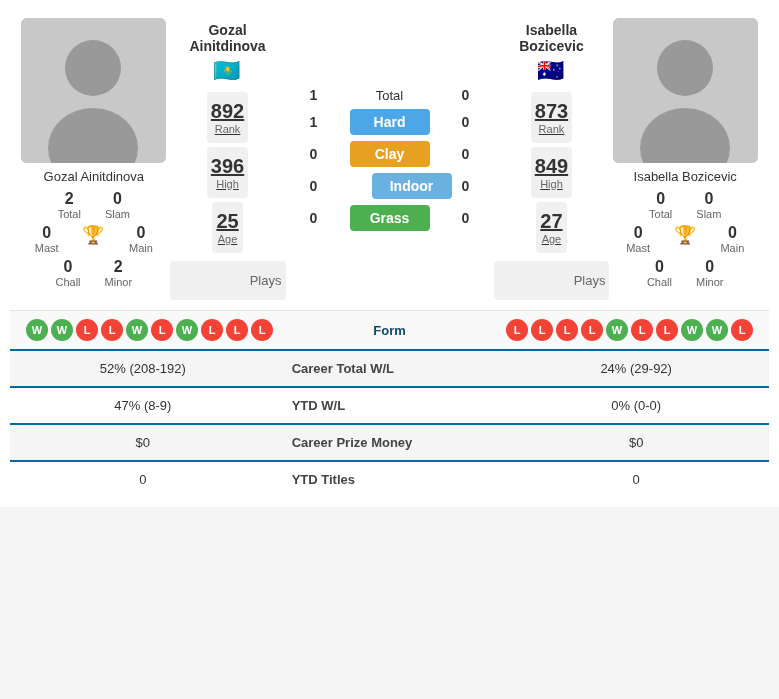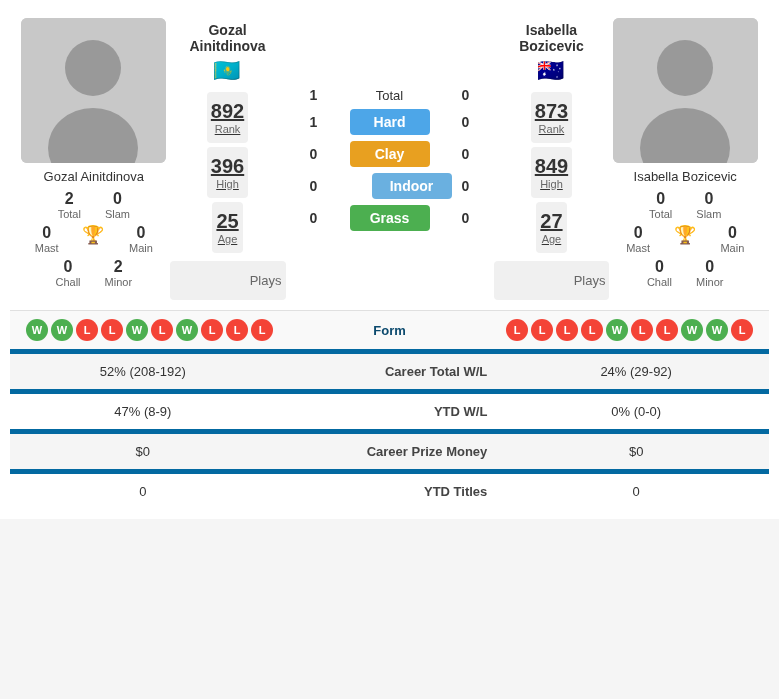--- a/index.html
+++ b/index.html
@@ -201,36 +201,36 @@
     .pill-w { background: #4caf50; }
     .pill-l { background: #f44336; }
 
     
     .stats-table {
       width: 100%;
       border-collapse: collapse;
     }
 
     .stats-table tr {
-      border-top: 5px solid #0369a1;
+      border-top: 2px solid #0369a1;
     }
 
     .stats-table td {
       padding: 10px 16px;
       font-size: 13px;
     }
 
     .stats-table .left-val {
       text-align: center;
       color: #333;
       width: 35%;
     }
 
     .stats-table .center-label {
-      text-align: right;
+      text-align: left;
       font-weight: bold;
       color: #444;
       width: 30%;
     }
 
     .stats-table .right-val {
       text-align: center;
       color: #333;
       width: 35%;
     }

